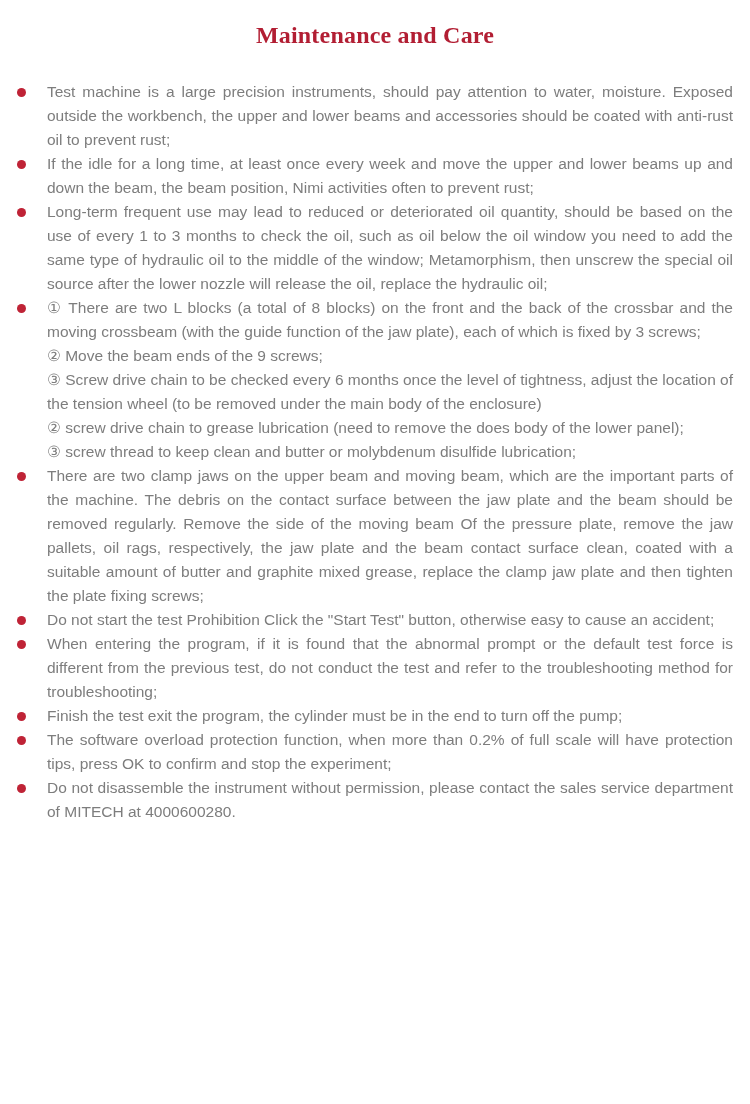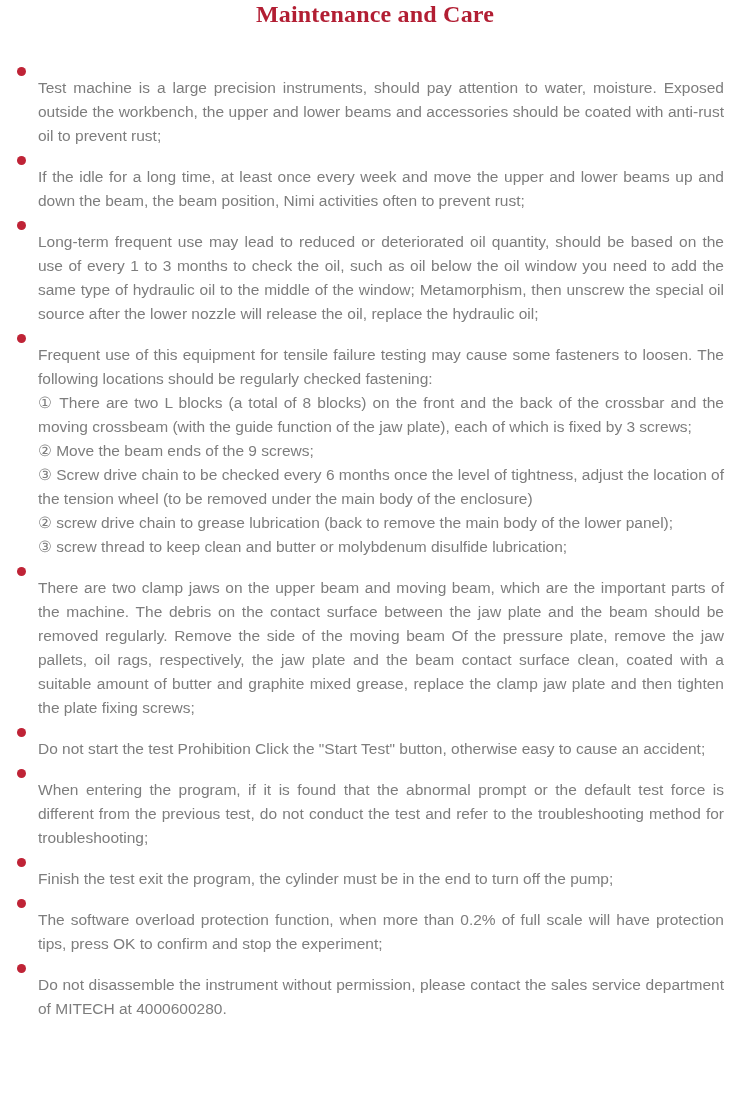--- a/index.html
+++ b/index.html
@@ -11,37 +11,37 @@
     position: relative;
     width: 750px;
     height: 1104px;
     background: var(--bg-color, #ffffff);
     overflow: hidden;
     box-sizing: border-box;
     font-family: "Liberation Sans", sans-serif;
   }
   .title {
     margin: 0;
+    padding-top: 21px;
     font-family: "Liberation Serif", serif;
     font-weight: bold;
     font-size: 24px;
     line-height: 28px;
     letter-spacing: 0.2px;
     text-align: center;
     color: var(--title-color, #b21e33);
   }
   .bullet-list {
     margin-top: 31px;
     padding-left: 17px;
     padding-right: 17px;
   }
   .list-item {
     display: flex;
     align-items: flex-start;
-    flex-direction: column;
   }
   .bullet-dot {
     flex: 0 0 auto;
     width: 9px;
     height: 9px;
     margin-top: 8px;
     border-radius: 50%;
     background: var(--bullet-color, #bf2336);
   }
   .item-body {
@@ -77,25 +77,24 @@
       </div>
       <div class="list-item">
         <span class="bullet-dot"></span>
         <div class="item-body">
           <p>Long-term frequent use may lead to reduced or deteriorated oil quantity, should be based on the use of every 1 to 3 months to check the oil, such as oil below the oil window you need to add the same type of hydraulic oil to the middle of the window; Metamorphism, then unscrew the special oil source after the lower nozzle will release the oil, replace the hydraulic oil;</p>
         </div>
       </div>
       <div class="list-item">
         <span class="bullet-dot"></span>
         <div class="item-body">
-          <p>Frequent use of this equipment for tensile failure testing may cause some fasteners to loosen. The following locations should be regularly checked fastening:</p>
           <p>① There are two L blocks (a total of 8 blocks) on the front and the back of the crossbar and the moving crossbeam (with the guide function of the jaw plate), each of which is fixed by 3 screws;</p>
           <p>② Move the beam ends of the 9 screws;</p>
           <p>③ Screw drive chain to be checked every 6 months once the level of tightness, adjust the location of the tension wheel (to be removed under the main body of the enclosure)</p>
-          <p>② screw drive chain to grease lubrication (back to remove the main body of the lower panel);</p>
+          <p>② screw drive chain to grease lubrication (need to remove the does body of the lower panel);</p>
           <p>③ screw thread to keep clean and butter or molybdenum disulfide lubrication;</p>
         </div>
       </div>
       <div class="list-item">
         <span class="bullet-dot"></span>
         <div class="item-body">
           <p>There are two clamp jaws on the upper beam and moving beam, which are the important parts of the machine. The debris on the contact surface between the jaw plate and the beam should be removed regularly. Remove the side of the moving beam Of the pressure plate, remove the jaw pallets, oil rags, respectively, the jaw plate and the beam contact surface clean, coated with a suitable amount of butter and graphite mixed grease, replace the clamp jaw plate and then tighten the plate fixing screws;</p>
         </div>
       </div>
       <div class="list-item">

